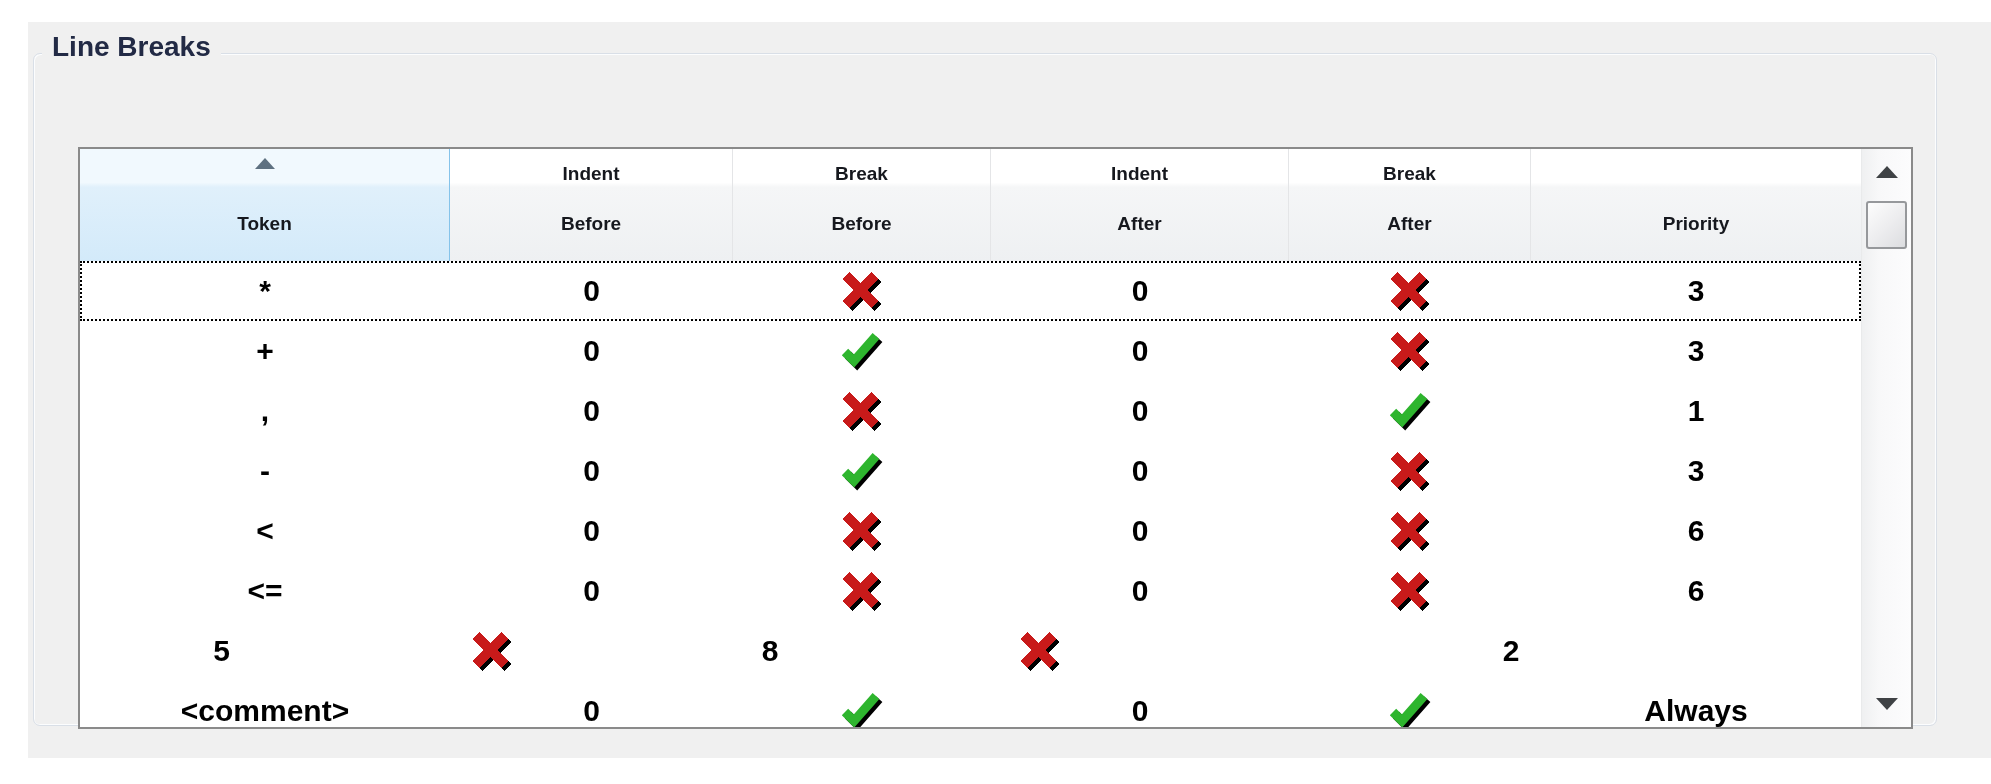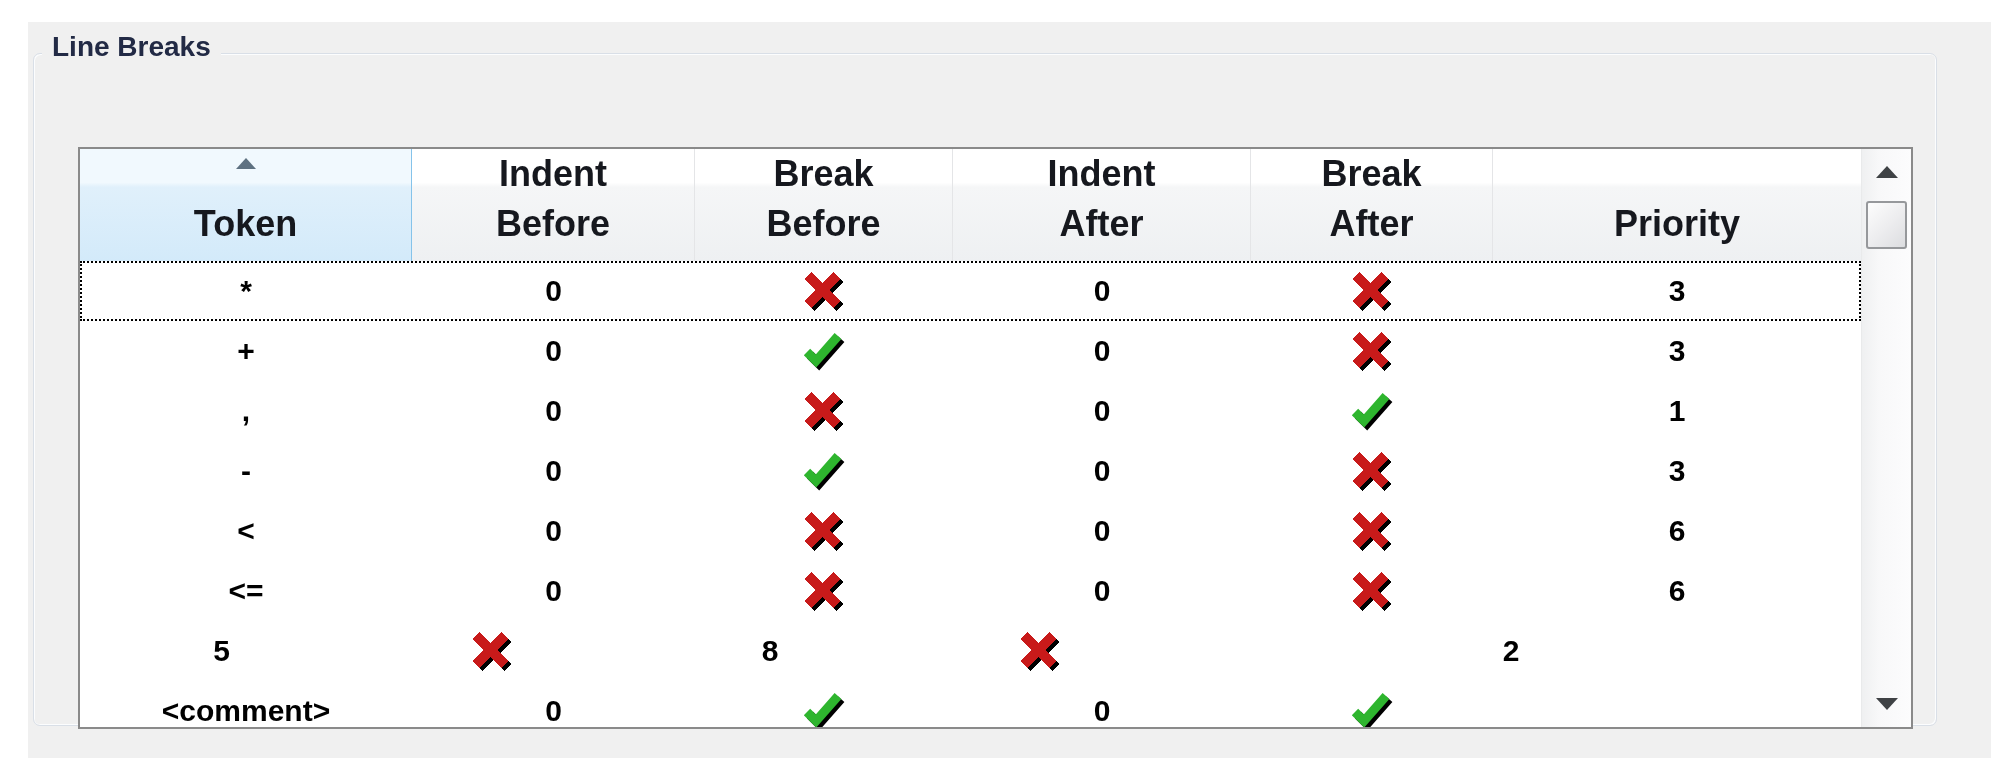--- a/index.html
+++ b/index.html
@@ -33,28 +33,28 @@
   .header-cell{
     position:relative;display:flex;flex-direction:column;justify-content:flex-end;align-items:center;
     padding-bottom:12px;box-sizing:border-box;
     background:linear-gradient(to bottom,#ffffff 0%,#ffffff 30%,#f5f6f7 34%,#eef0f2 100%);
     border-right:1px solid #e4e5e7;
   }
   .header-cell.sorted{
     background:linear-gradient(to bottom,#f1f9fe 0%,#f1f9fe 30%,#e0f0fb 34%,var(--sorted-header-color,#d3eafa) 100%);
     border-right:1px solid #85c3ea;
   }
-  .header-label{font-size:36px;line-height:50px;color:#16181e;text-align:center;white-space:pre-line;}
+  .header-label{font-size:19px;line-height:50px;color:#16181e;text-align:center;white-space:pre-line;}
   .sort-arrow{
     position:absolute;top:9px;left:50%;transform:translateX(-50%);
     width:0;height:0;border-left:10px solid transparent;border-right:10px solid transparent;
     border-bottom:11px solid #5e7181;
   }
 
-  .col-0{width:332px;}
+  .col-0{width:370px;}
   .col-1{width:283px;}
   .col-2{width:258px;}
   .col-3{width:298px;}
   .col-4{width:242px;}
   .col-5{flex:1;border-right:none !important;}
 
   .rows{position:absolute;left:0;top:112px;width:1781px;}
   .row{display:flex;height:60px;background:#ffffff;}
   .row.selected{outline:2px dotted var(--selection-outline-color,#000);outline-offset:-2px;}
   .cell{display:flex;align-items:center;justify-content:center;font-size:30px;color:#000;box-sizing:border-box;}
@@ -303,20 +303,21 @@
     <div class="cell col-3">0</div>
     <div class="cell col-4">
       <span class="icon">
         <svg width="45" height="43" viewBox="0 0 45 43">
           <path class="check-shadow" d="M8 25 L17 34 L39 9" fill="none" stroke-width="9"></path>
           <path class="check-mark" d="M5 22 L14 31 L36 6" fill="none" stroke-width="9"></path>
         </svg>
       </span>
 
     </div>
+    <div class="cell col-5">Always</div>
   </div>
         </div>
 
       <div class="scrollbar">
         <div class="scroll-btn up">
           <span class="arrow-up"></span>
         </div>
         <div class="thumb"></div>
         <div class="scroll-btn down">
           <span class="arrow-down"></span>

